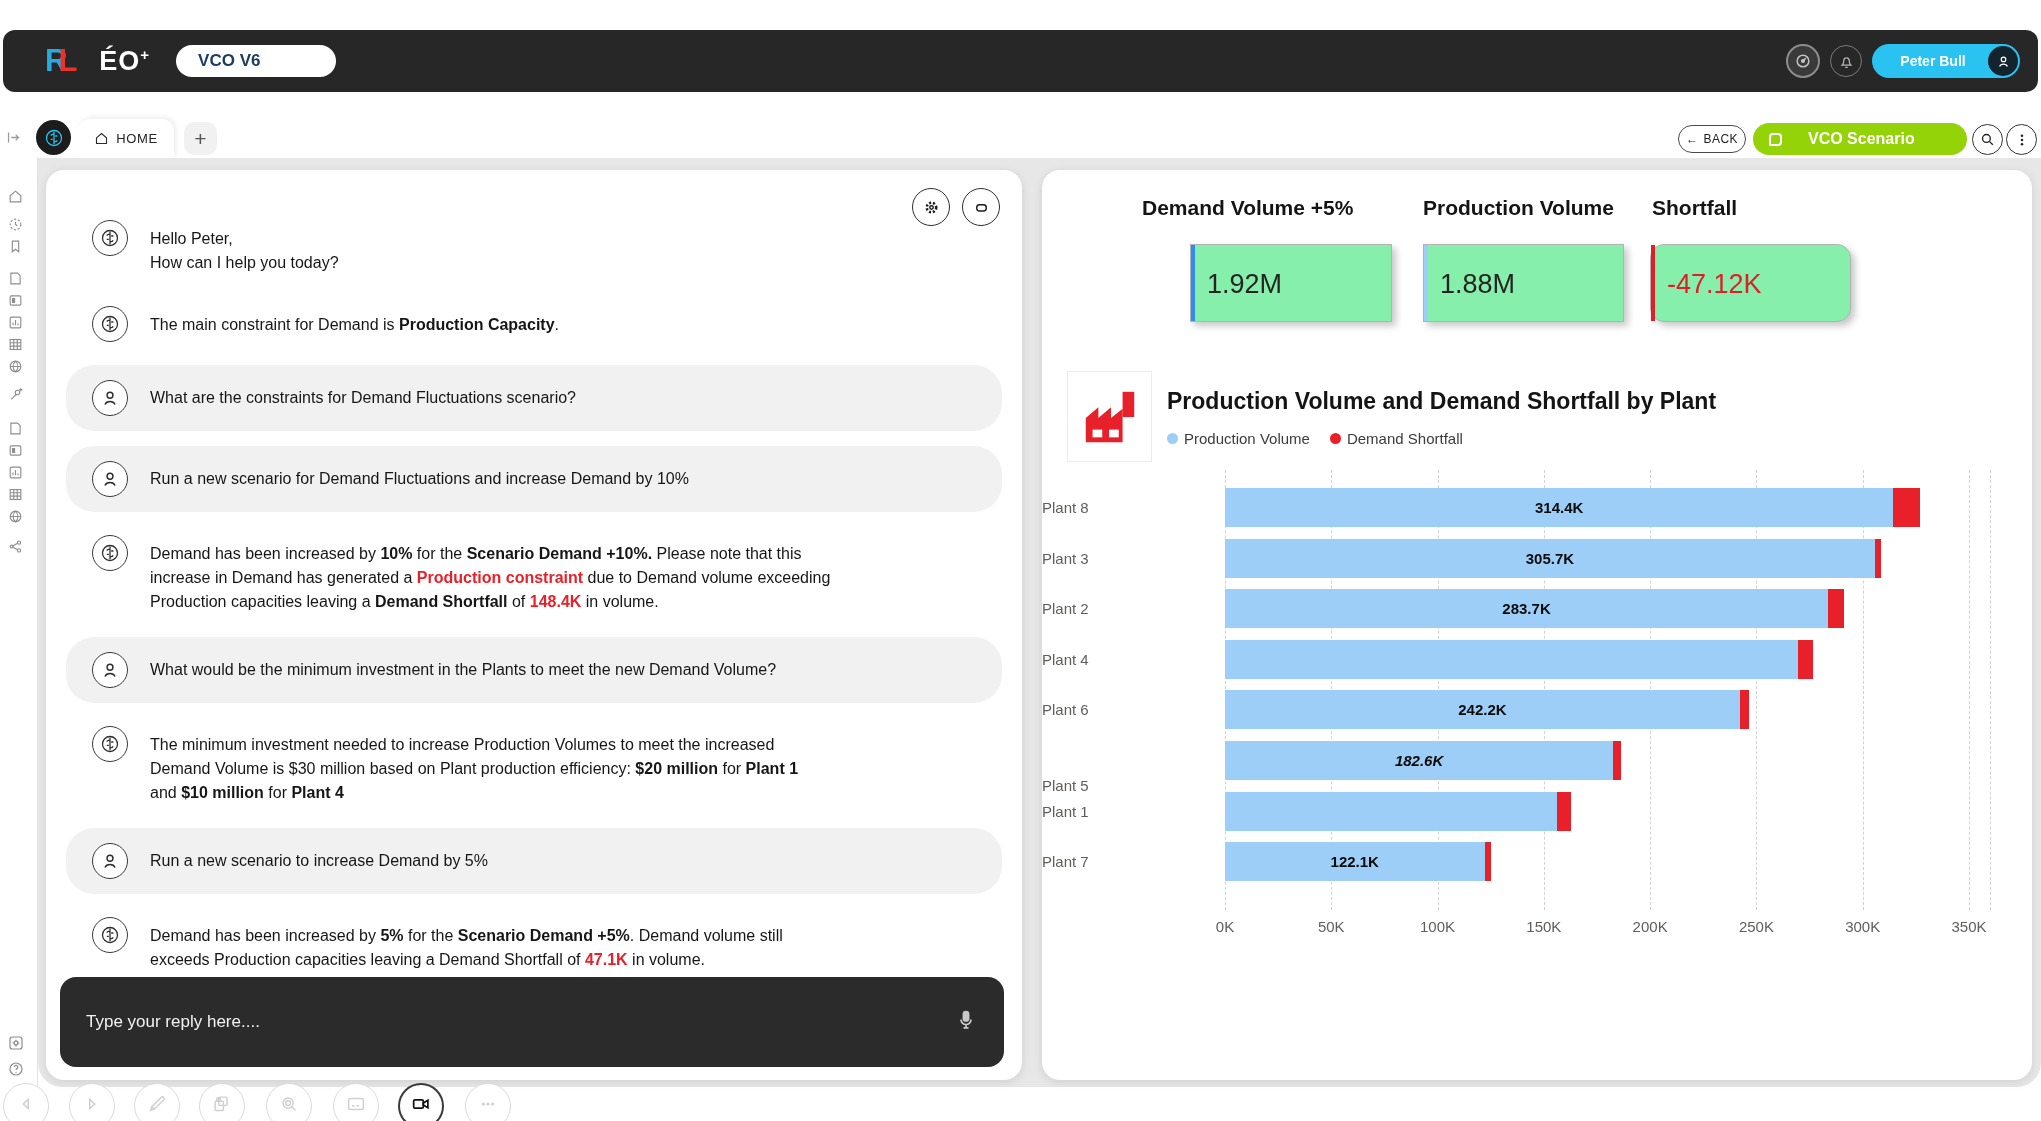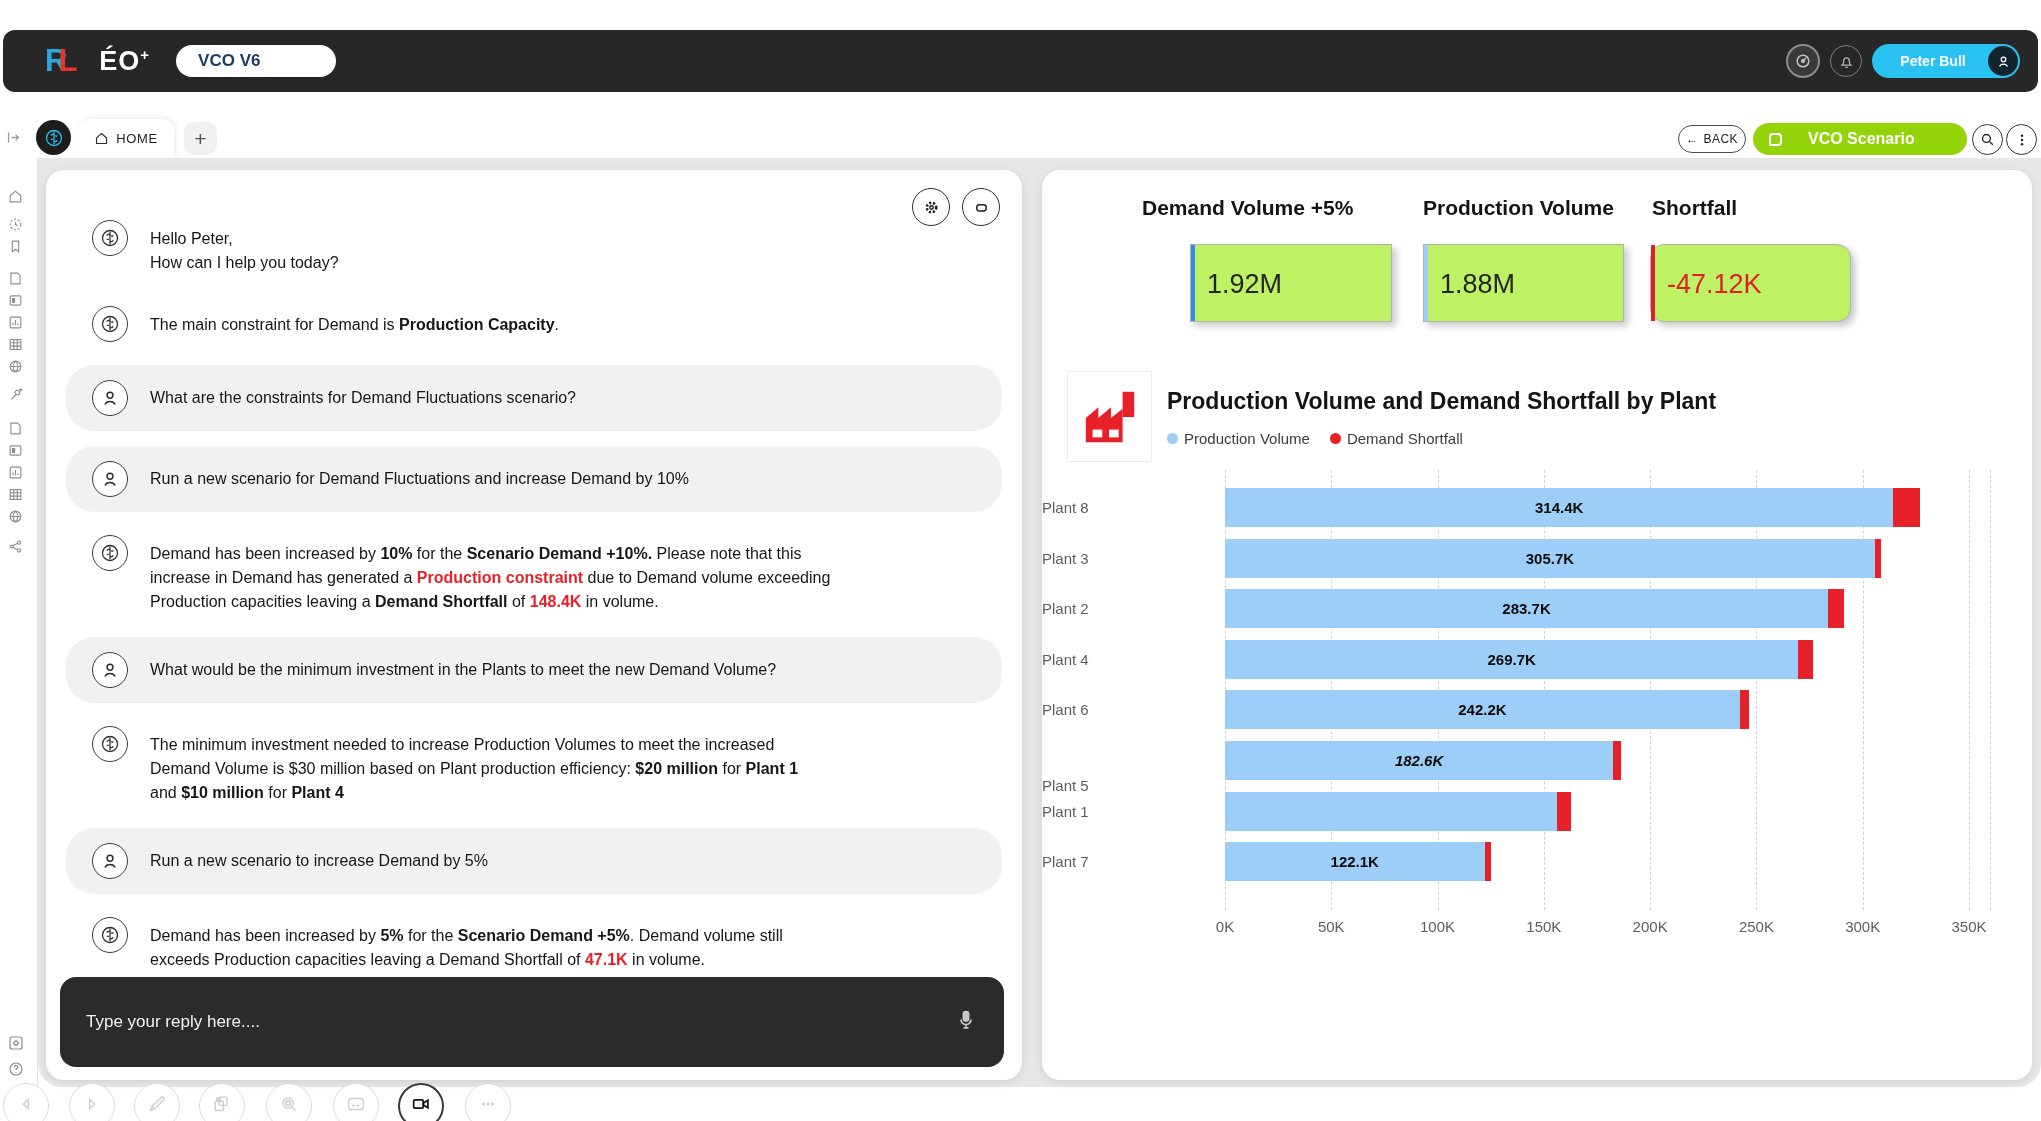--- a/index.html
+++ b/index.html
@@ -43,21 +43,21 @@
   .msg.user{background:#f1f1f2;border-radius:28px;padding:15px 26px}
   .avatar{width:36px;height:36px;border-radius:50%;border:1.6px solid #3a3a3a;flex:none;display:flex;align-items:center;justify-content:center;background:#fff}
   .msg-text{white-space:pre-line;padding-top:7px}
   .msg.user .msg-text{padding-top:6px}
   .chat-input{position:absolute;left:14px;right:18px;bottom:13px;height:90px;background:#2b2b2b;border-radius:16px;display:flex;align-items:center;padding:0 26px;color:#f2f2f2;font-size:17px}
   .mic{margin-left:auto;color:#c9c9c9}
 
   
   .right-card{position:absolute;left:1042px;top:170px;width:990px;height:910px;background:#fff;border-radius:18px;box-shadow:0 2px 10px rgba(0,0,0,.10)}
   .kpi-title{position:absolute;top:26px;font-size:21px;font-weight:700;color:#141414}
-  .kpi-card{position:absolute;top:74px;height:78px;background:#bef264;border:1px solid #b3b3b3;box-shadow:4px 4px 7px rgba(0,0,0,.22)}
+  .kpi-card{position:absolute;top:74px;height:78px;background:#86efac;border:1px solid #b3b3b3;box-shadow:4px 4px 7px rgba(0,0,0,.22)}
   .kpi-accent{position:absolute;left:0;top:0;bottom:0;width:4px}
   .kpi-value{position:absolute;left:16px;top:24px;font-size:27px;color:#252423}
   .fact-tile{position:absolute;left:25px;top:201px;width:85px;height:91px;background:#fff;border:1px solid #ececec;display:flex;align-items:center;justify-content:center}
   .chart-title{position:absolute;left:125px;top:218px;font-size:23px;font-weight:700;color:#141414}
   .chart-legend{position:absolute;left:125px;top:260px;display:flex;gap:20px;font-size:15px;color:#3c3c3c;align-items:center}
   .leg-dot{width:11px;height:11px;border-radius:50%;display:inline-block;margin-right:6px}
   .plot{position:absolute;left:0;top:0;width:100%;height:100%}
   .gridline{position:absolute;top:300px;height:440px;border-left:1.5px dashed #d2d2d2}
   .bar-row-label{position:absolute;width:170px;text-align:left;padding-right:14px;font-size:15px;color:#605e5c;line-height:39px}
   .bar-track{position:absolute;left:183px;height:39px}
@@ -389,21 +389,20 @@
       <div class="bar-row-label" style="top: 419.2px;">Plant 2</div>
       <div class="bar-track" style="top: 419.2px; width: 744px;">
         <div class="bar-blue" style="width: 603.065px; background: rgb(157, 206, 248);"></div>
         <div class="bar-red" style="left: 603.065px; width: 15.9429px; background: rgb(232, 32, 42);"></div>
         <div class="bar-val" style="width: 603.065px;">283.7K</div>
       </div>
       <div class="bar-row-label" style="top: 469.8px;">Plant 4</div>
       <div class="bar-track" style="top: 469.8px; width: 744px;">
         <div class="bar-blue" style="width: 573.305px; background: rgb(157, 206, 248);"></div>
         <div class="bar-red" style="left: 573.305px; width: 14.4549px; background: rgb(232, 32, 42);"></div>
-        <div class="bar-val" style="width: 573.305px;">269.7K</div>
       </div>
       <div class="bar-row-label" style="top: 520.4px;">Plant 6</div>
       <div class="bar-track" style="top: 520.4px; width: 744px;">
         <div class="bar-blue" style="width: 514.848px; background: rgb(157, 206, 248);"></div>
         <div class="bar-red" style="left: 514.848px; width: 9.56571px; background: rgb(232, 32, 42);"></div>
         <div class="bar-val" style="width: 514.848px;">242.2K</div>
       </div>
       <div class="bar-row-label" style="top: 596px;">Plant 5</div>
       <div class="bar-track" style="top: 571px; width: 744px;">
         <div class="bar-blue" style="width: 388.155px; background: rgb(157, 206, 248);"></div>

